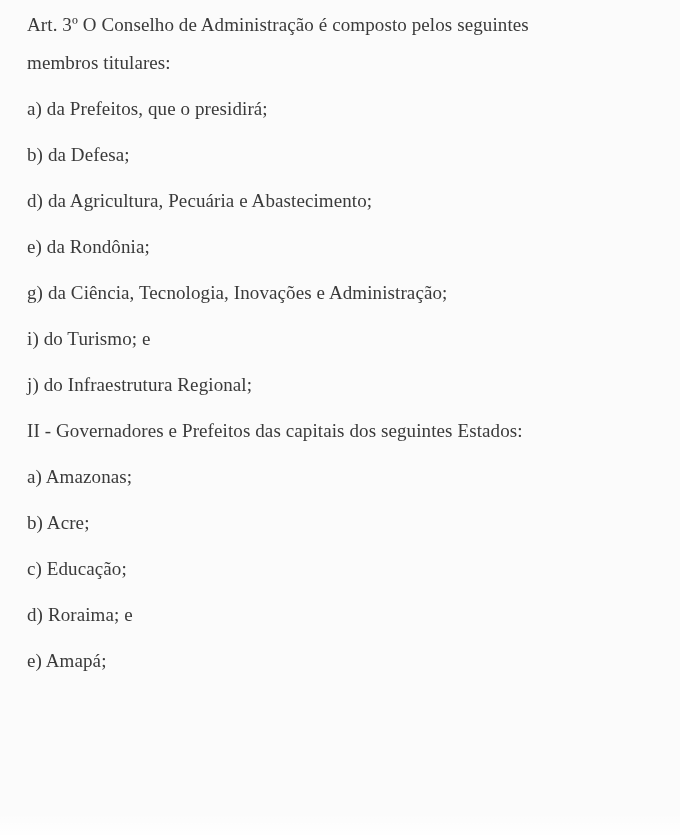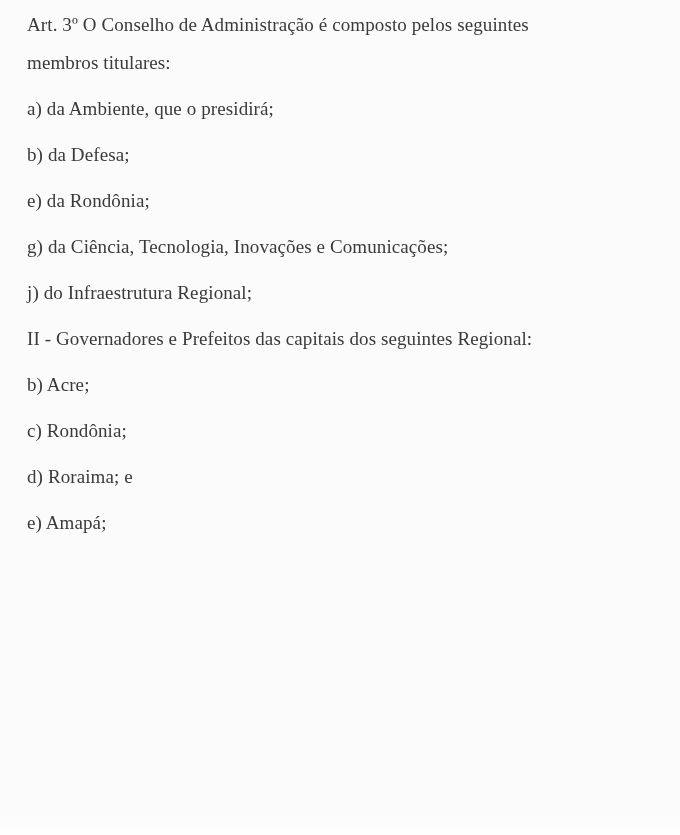--- a/index.html
+++ b/index.html
@@ -41,24 +41,27 @@
     height: 22px;
     background: linear-gradient(to bottom, rgba(255,255,255,0), rgba(255,255,255,0.85));
     pointer-events: none;
   }
 </style>
 </head>
 <body>
 
 <div class="doc">
     <p>Art. 3º O Conselho de Administração é composto pelos seguintes membros titulares:</p>
-    <p>a) da Ambiente, que o presidirá;</p>
+    <p>a) da Prefeitos, que o presidirá;</p>
     <p>b) da Defesa;</p>
+    <p>d) da Agricultura, Pecuária e Abastecimento;</p>
     <p>e) da Rondônia;</p>
-    <p>g) da Ciência, Tecnologia, Inovações e Comunicações;</p>
+    <p>g) da Ciência, Tecnologia, Inovações e Administração;</p>
+    <p>i) do Turismo; e</p>
     <p>j) do Infraestrutura Regional;</p>
-    <p>II - Governadores e Prefeitos das capitais dos seguintes Regional:</p>
+    <p>II - Governadores e Prefeitos das capitais dos seguintes Estados:</p>
+    <p>a) Amazonas;</p>
     <p>b) Acre;</p>
-    <p>c) Rondônia;</p>
+    <p>c) Educação;</p>
     <p>d) Roraima; e</p>
     <p>e) Amapá;</p>
   </div>
 <div class="bottom-fade"></div>
 
 </body></html>

